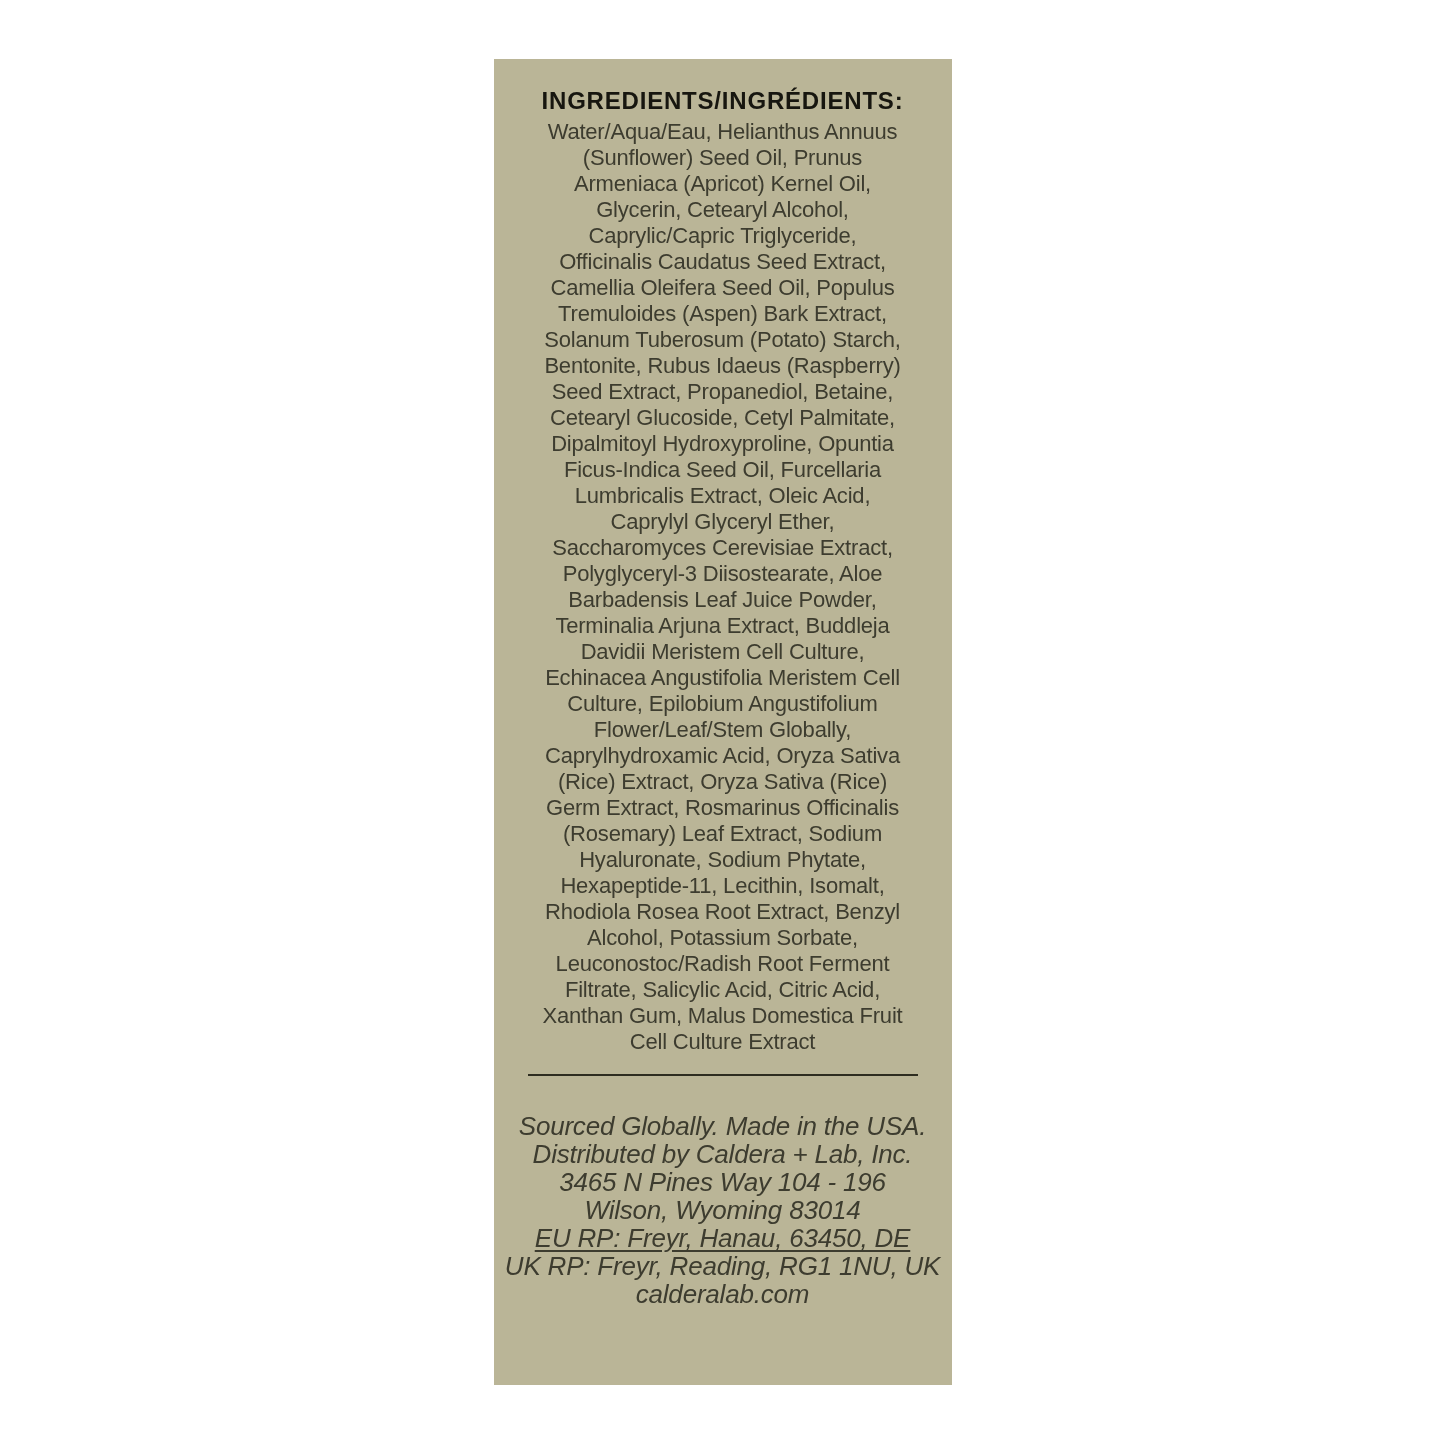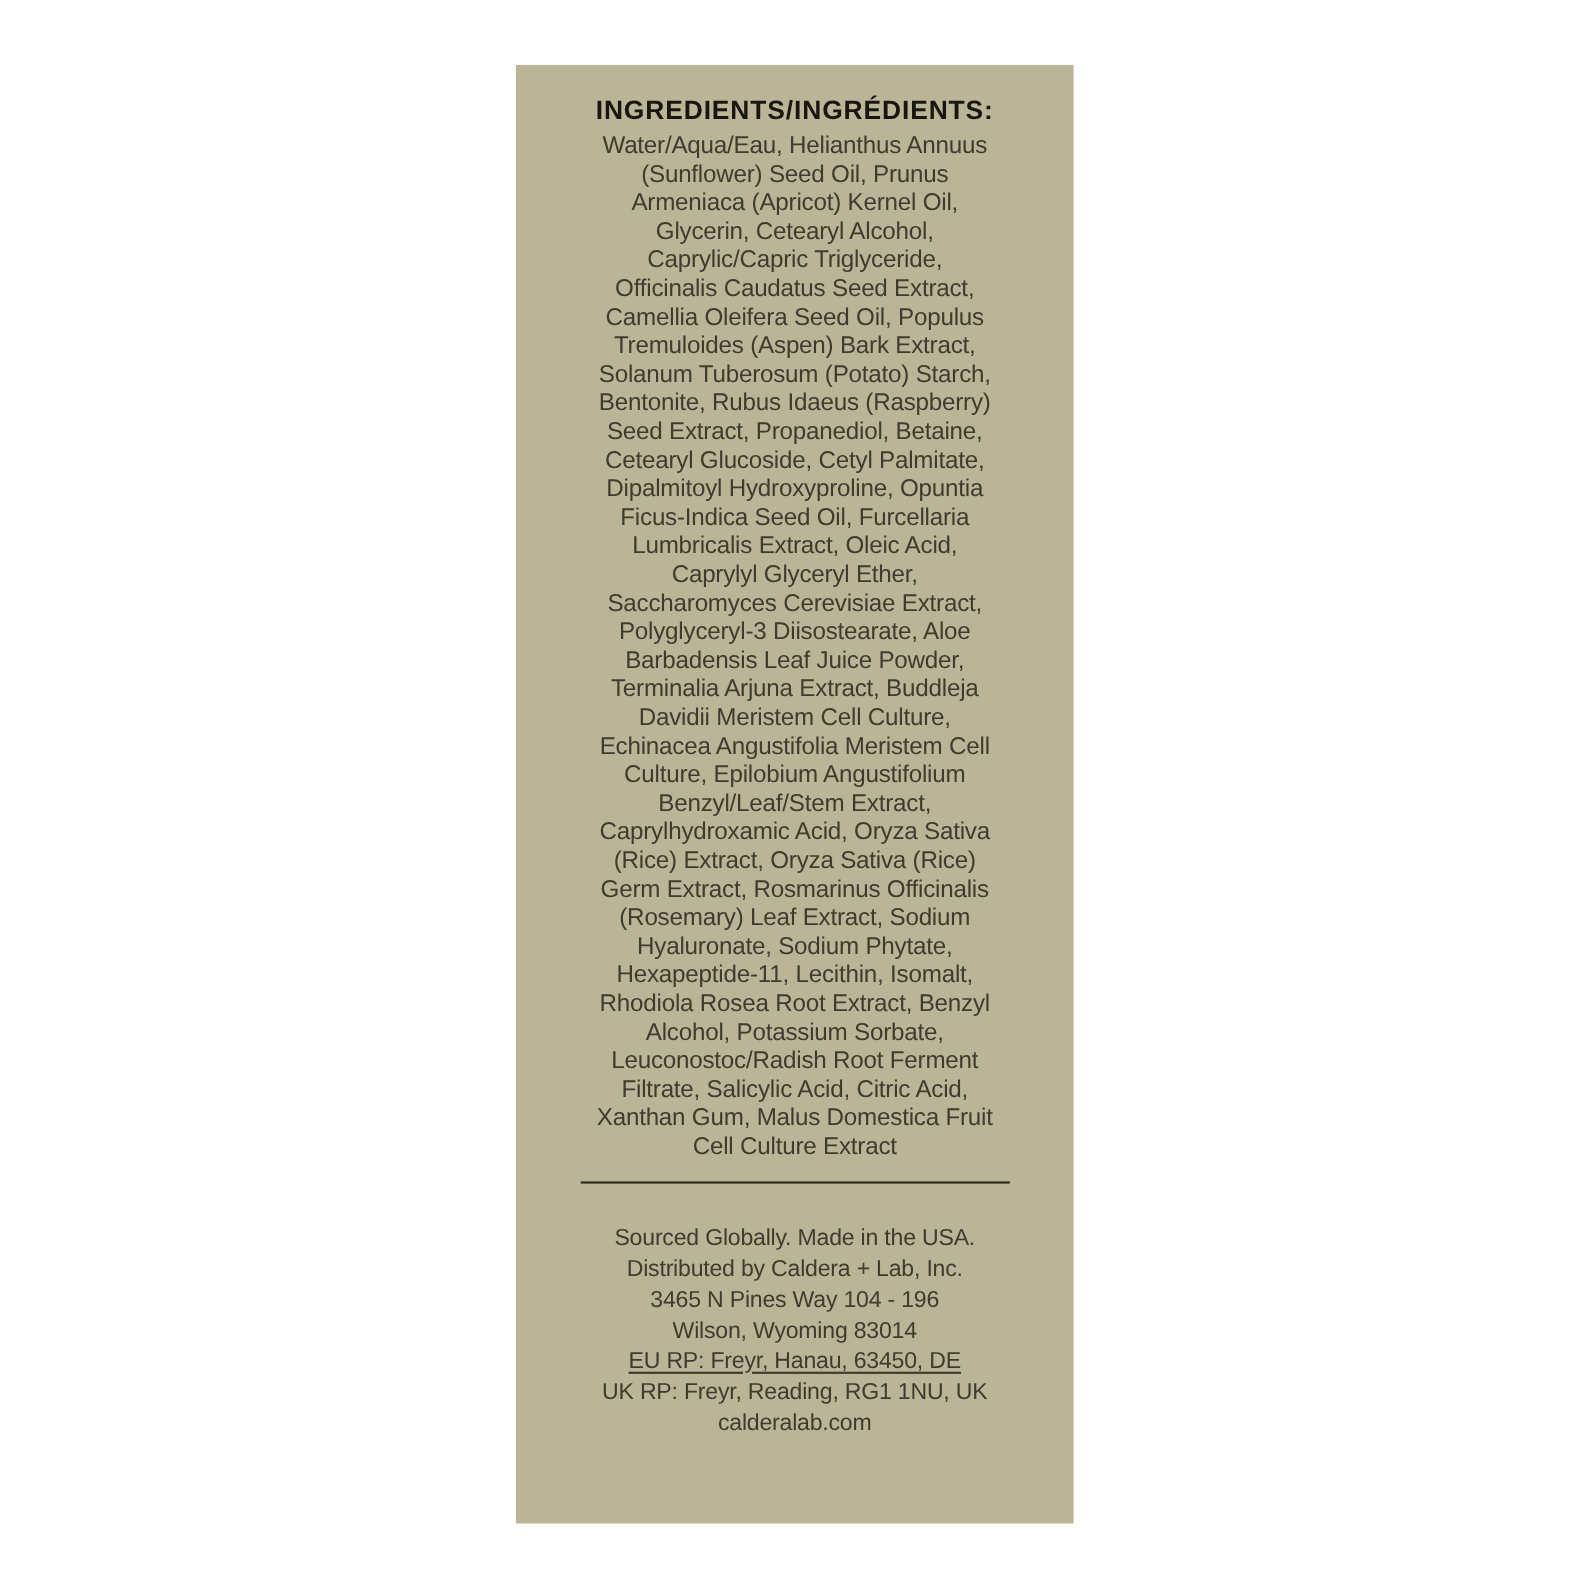--- a/index.html
+++ b/index.html
@@ -15,21 +15,21 @@
     padding: 0;
     background: var(--page_bg);
     width: 1445px;
     height: 1445px;
     font-family: "Liberation Sans", sans-serif;
   }
   .panel {
     position: relative;
     top: 59px;
     margin: 0 auto;
-    width: 507px;
+    width: 458px;
     height: 1326px;
     background: var(--panel_bg);
     padding: 28px 10px 24px;
     text-align: center;
   }
   .heading {
     font-size: 24px;
     font-weight: 700;
     letter-spacing: 0.8px;
     line-height: 28px;
@@ -46,24 +46,25 @@
     white-space: nowrap;
   }
   .divider {
     width: 390px;
     height: 0;
     border-top: 2px solid var(--divider);
     margin: 19px auto 0;
   }
   .footer {
     margin-top: 36px;
-    font-size: 21px;
+    font-size: 26px;
     line-height: 28px;
     letter-spacing: -0.2px;
     color: var(--body_text);
+    font-style: italic;
   }
   .footer-line { white-space: nowrap; }
   .footer-line.underlined { text-decoration: underline; text-underline-offset: 3px; }
 </style>
 </head>
 <body>
 
 <div class="panel">
   <h1 class="heading">INGREDIENTS/INGRÉDIENTS:</h1>
 
@@ -84,21 +85,21 @@
       <div class="ingredient-line">Ficus-Indica Seed Oil, Furcellaria</div>
       <div class="ingredient-line">Lumbricalis Extract, Oleic Acid,</div>
       <div class="ingredient-line">Caprylyl Glyceryl Ether,</div>
       <div class="ingredient-line">Saccharomyces Cerevisiae Extract,</div>
       <div class="ingredient-line">Polyglyceryl-3 Diisostearate, Aloe</div>
       <div class="ingredient-line">Barbadensis Leaf Juice Powder,</div>
       <div class="ingredient-line">Terminalia Arjuna Extract, Buddleja</div>
       <div class="ingredient-line">Davidii Meristem Cell Culture,</div>
       <div class="ingredient-line">Echinacea Angustifolia Meristem Cell</div>
       <div class="ingredient-line">Culture, Epilobium Angustifolium</div>
-      <div class="ingredient-line">Benzyl/Leaf/Stem Extract,</div>
+      <div class="ingredient-line">Flower/Leaf/Stem Globally,</div>
       <div class="ingredient-line">Caprylhydroxamic Acid, Oryza Sativa</div>
       <div class="ingredient-line">(Rice) Extract, Oryza Sativa (Rice)</div>
       <div class="ingredient-line">Germ Extract, Rosmarinus Officinalis</div>
       <div class="ingredient-line">(Rosemary) Leaf Extract, Sodium</div>
       <div class="ingredient-line">Hyaluronate, Sodium Phytate,</div>
       <div class="ingredient-line">Hexapeptide-11, Lecithin, Isomalt,</div>
       <div class="ingredient-line">Rhodiola Rosea Root Extract, Benzyl</div>
       <div class="ingredient-line">Alcohol, Potassium Sorbate,</div>
       <div class="ingredient-line">Leuconostoc/Radish Root Ferment</div>
       <div class="ingredient-line">Filtrate, Salicylic Acid, Citric Acid,</div>

